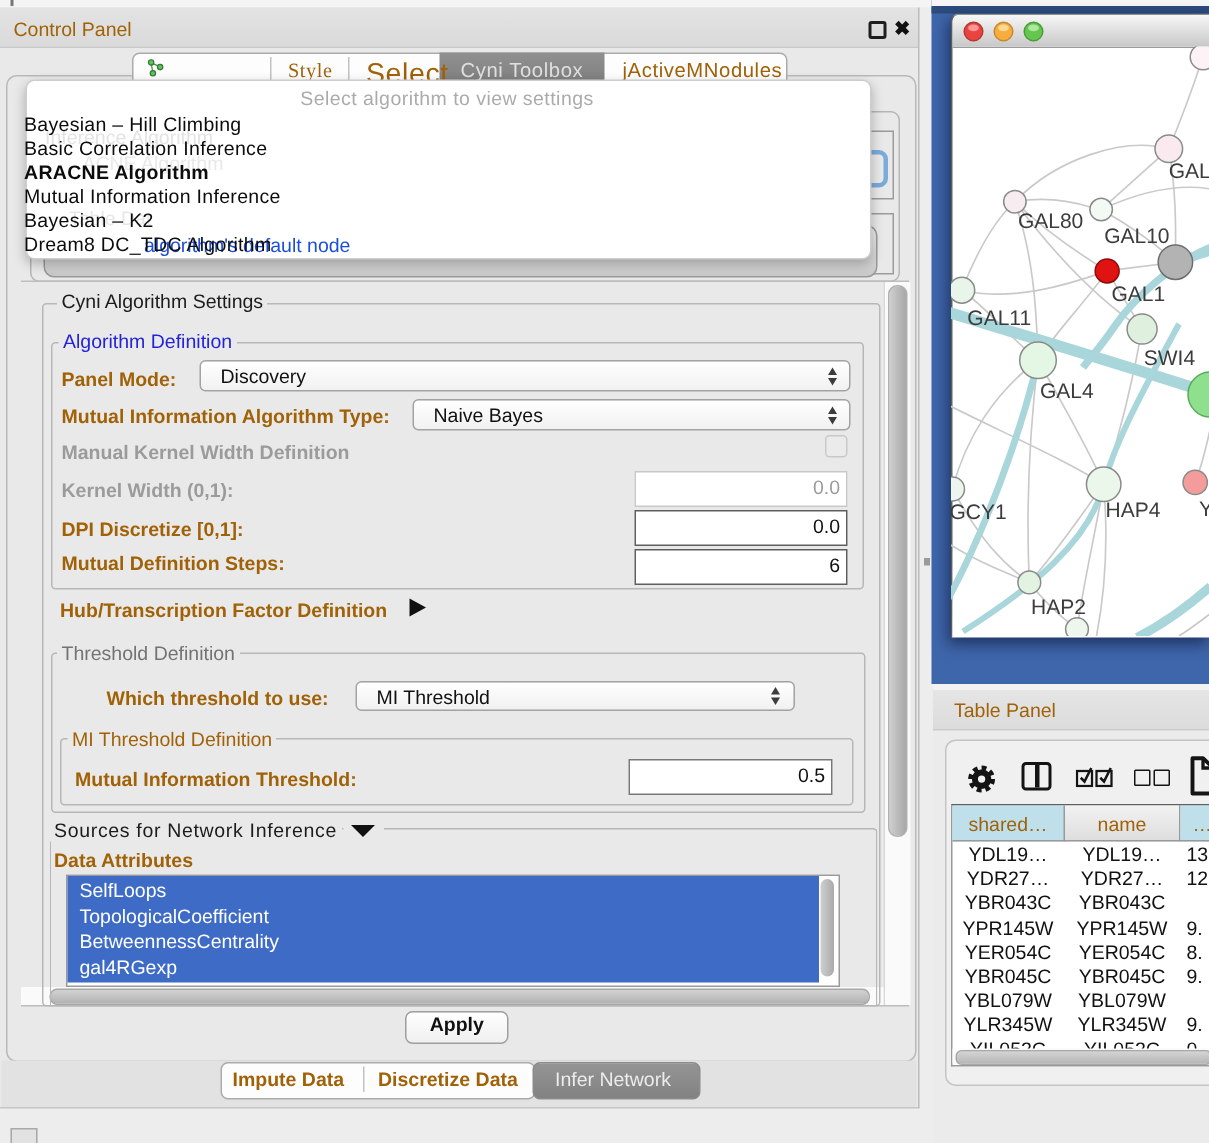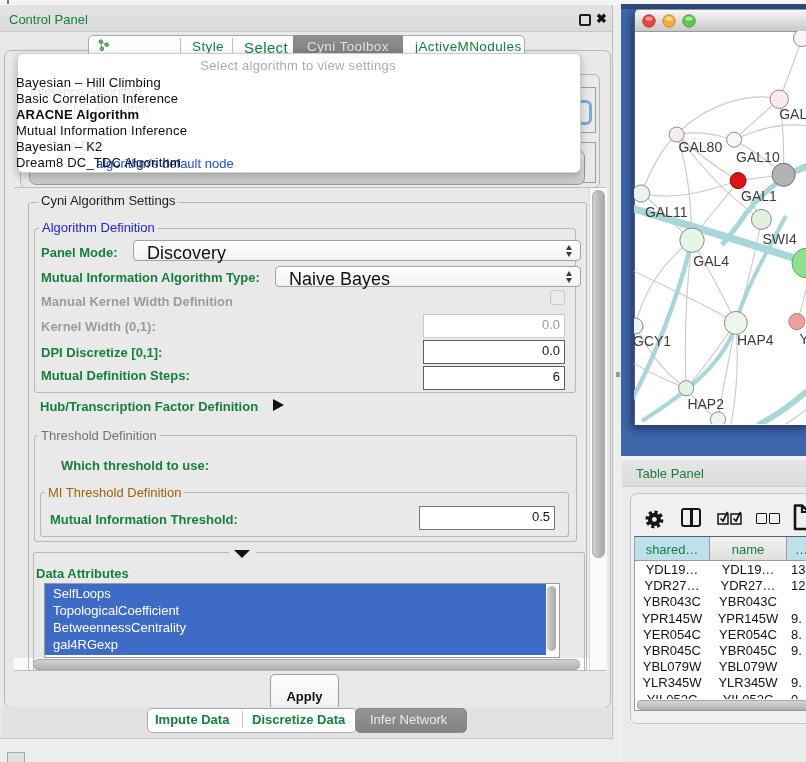--- a/index.html
+++ b/index.html
@@ -1,23 +1,23 @@
 <!DOCTYPE html>
 <html><head>
 <meta charset="utf-8">
 <style>
   html,body{margin:0;padding:0;background:#ededed;font-family:"Liberation Sans",sans-serif;}
   #root{position:relative;width:806px;height:762px;overflow:hidden;background:#ededed;}
   .abs{position:absolute;}
-  .lbl{position:absolute;font-size:13px;color:#15803d;white-space:nowrap;}
+  .lbl{position:absolute;font-size:13px;color:#a16207;white-space:nowrap;}
   .bold{font-weight:bold;}
   .gray{color:#9b9b9b;}
   .frame{position:absolute;border:1px solid #b7b7b7;border-radius:3px;}
   .ftitle{position:absolute;font-size:13px;background:#e9e9e9;padding:0 3px;white-space:nowrap;}
-  .combo{position:absolute;background:linear-gradient(#ffffff,#f1f1f1);border:1px solid #a3a3a3;border-radius:4px;font-size:18px;color:#111;padding-left:14px;}
+  .combo{position:absolute;background:linear-gradient(#ffffff,#f1f1f1);border:1px solid #a3a3a3;border-radius:4px;font-size:13px;color:#111;}
   .combo .ct{position:absolute;left:13px;top:2px;}
   .field{position:absolute;background:#fff;font-size:13px;color:#111;text-align:right;}
   .stepper{position:absolute;width:7px;height:12px;}
   .stepper .up{position:absolute;left:0;top:0;width:0;height:0;border-left:3.5px solid transparent;border-right:3.5px solid transparent;border-bottom:5px solid #3c3c3c;}
   .stepper .dn{position:absolute;left:0;bottom:0;width:0;height:0;border-left:3.5px solid transparent;border-right:3.5px solid transparent;border-top:5px solid #3c3c3c;}
 </style>
 </head>
 <body>
 <div id="root">
 
@@ -37,22 +37,22 @@
   <div class="abs" style="left:232px;top:38px;width:1px;height:16px;background:#c2c2c2;"></div>
   <div class="abs" style="left:293px;top:35px;width:110px;height:22px;background:linear-gradient(#909090,#7e7e7e);"></div>
   <svg class="abs" style="left:98px;top:38px;" width="12" height="14" viewBox="0 0 14 15">
     <line x1="3.2" y1="3.6" x2="10.2" y2="7.2" stroke="#3e853e" stroke-width="0.9"></line>
     <line x1="3.2" y1="3.6" x2="4.6" y2="12" stroke="#3e853e" stroke-width="0.9"></line>
     <circle cx="3.2" cy="3.6" r="2.1" fill="#63bd63" stroke="#2f7a2f" stroke-width="0.9"></circle>
     <circle cx="10.2" cy="7.2" r="2.1" fill="#63bd63" stroke="#2f7a2f" stroke-width="0.9"></circle>
     <circle cx="4.6" cy="12" r="2.1" fill="#63bd63" stroke="#2f7a2f" stroke-width="0.9"></circle>
   </svg>
   <div class="lbl" style="left:114px;top:39px;font-size:13.5px;letter-spacing:0.4px;margin-top:21px;">Network</div>
-  <div class="lbl" style="left:192px;top:39px;font-size:13.5px;letter-spacing:0.4px;">Style</div>
-  <div class="lbl" style="left:244px;top:39px;font-size:15px;letter-spacing:0.4px;">Select</div>
+  <div class="lbl" style="left:192px;top:39px;font-size:13.5px;letter-spacing:0.4px;font-family:Liberation Serif, serif;">Style</div>
+  <div class="lbl" style="left:244px;top:39px;font-size:19px;letter-spacing:0.4px;">Select</div>
   <div class="lbl" style="left:307px;top:39px;color:#e0e0e0;font-size:13.5px;letter-spacing:0.4px;">Cyni Toolbox</div>
   <div class="lbl" style="left:415px;top:39px;font-size:13.5px;letter-spacing:0.4px;">jActiveMNodules</div>
 
   <div class="abs" style="left:20px;top:74px;width:578px;height:112px;border:1px solid #b5b5b5;border-radius:6px;"></div>
   <div class="abs" style="left:556px;top:87px;width:38px;height:44px;border:1px solid #9b9b9b;"></div>
   <div class="abs" style="left:552px;top:100px;width:34px;height:19px;border:3px solid #79abdb;border-radius:6px;"></div>
   <div class="abs" style="left:556px;top:142px;width:38px;height:39px;border:1px solid #9b9b9b;"></div>
   <div class="abs" style="left:29px;top:150px;width:554px;height:33px;border:1px solid #999;border-radius:7px;background:linear-gradient(#ededed,#c9c9c9);"></div>
 
   <div class="abs" style="left:14px;top:187px;width:592px;height:1px;background:#bdbdbd;"></div>
@@ -99,38 +99,46 @@
 
   <div class="lbl bold" style="left:41px;top:368px;">Mutual Definition Steps:</div>
   <div class="field" style="left:423px;top:366px;width:136px;height:20px;border:1px solid #5e5e5e;padding:2px 4px 0 0;">6</div>
 
   <div class="lbl bold" style="left:40px;top:399px;">Hub/Transcription Factor Definition</div>
   <div class="abs" style="left:273px;top:399px;width:0;height:0;border-top:6.5px solid transparent;border-bottom:6.5px solid transparent;border-left:11px solid #111;"></div>
 
   <div class="frame" style="left:34px;top:435px;width:541px;height:105px;"></div>
   <div class="ftitle" style="left:38px;top:428px;color:#737373;">Threshold Definition</div>
 
-  <div class="lbl bold" style="left:61px;top:458px;">Which threshold to use:</div>
+  <div class="lbl bold" style="left:71px;top:458px;">Which threshold to use:</div>
+  <div class="combo" style="left:237px;top:454px;width:291px;height:18px;">
+      <span class="ct">MI Threshold</span>
+    <div class="stepper" style="right:8px;top:3px;">
+        <div class="up"></div>
+        <div class="dn"></div>
+      </div>
+    </div>
 
   <div class="frame" style="left:40px;top:492px;width:527px;height:43px;"></div>
   <div class="ftitle" style="left:45px;top:485px;color:#a16207;">MI Threshold Definition</div>
   <div class="lbl bold" style="left:50px;top:512px;">Mutual Information Threshold:</div>
   <div class="field" style="left:419px;top:506px;width:130px;height:20px;border:1px solid #787878;padding:2px 4px 0 0;">0.5</div>
 
   <div class="frame" style="left:33px;top:552px;width:550px;height:118px;border-bottom:none;border-bottom-left-radius:0;border-bottom-right-radius:0;"></div>
+  <div class="ftitle" style="left:33px;top:546px;color:#1c1c1c;letter-spacing:0.45px;">Sources for Network Inference</div>
   <div class="abs" style="left:229px;top:547px;width:27px;height:11px;background:#e9e9e9;"></div>
   <div class="abs" style="left:234px;top:550px;width:0;height:0;border-left:8.5px solid transparent;border-right:8.5px solid transparent;border-top:8px solid #111;"></div>
   <div class="lbl bold" style="left:36px;top:566px;">Data Attributes</div>
 
   <div class="abs" style="left:44px;top:583px;width:514px;height:73px;border:1px solid #9a9a9a;background:#fff;"></div>
   <div class="abs" style="left:45px;top:584px;width:501px;height:71px;background:#3d6bc6;"></div>
   <div class="abs" style="left:547px;top:586px;width:9px;height:65px;border-radius:5px;background:linear-gradient(90deg,#cfcfcf,#aaa);"></div>
   <div class="abs" style="left:53px;top:586px;font-size:13px;color:#fff;line-height:16.9px;white-space:nowrap;">SelfLoops<br>TopologicalCoefficient<br>BetweennessCentrality<br>gal4RGexp</div>
 
-  <div class="abs" style="left:270px;top:674px;width:67px;height:20px;background:linear-gradient(#fefefe,#f0f0f0);border:1px solid #9f9f9f;border-radius:5px;text-align:center;font-size:13px;font-weight:bold;color:#111;padding-top:14px;">Apply</div>
+  <div class="abs" style="left:270px;top:674px;width:67px;height:20px;background:linear-gradient(#fefefe,#f0f0f0);border:1px solid #9f9f9f;border-radius:5px;text-align:center;font-size:13px;font-weight:bold;color:#111;padding-top:0;">Apply</div>
 
   <div class="abs" style="left:1px;top:707px;width:610px;height:31px;background:#e2e2e2;"></div>
 
   <div class="abs" style="left:147px;top:708px;width:208px;height:23px;background:#fdfdfd;border:1px solid #ababab;border-radius:5px;"></div>
   <div class="abs" style="left:242px;top:711px;width:1px;height:17px;background:#c2c2c2;"></div>
   <div class="abs" style="left:355px;top:708px;width:110px;height:23px;background:linear-gradient(#949494,#828282);border:1px solid #8b8b8b;border-radius:5px;"></div>
   <div class="lbl bold" style="left:155px;top:712px;">Impute Data</div>
   <div class="lbl bold" style="left:252px;top:712px;">Discretize Data</div>
   <div class="lbl" style="left:370px;top:712px;color:#ececec;">Infer Network</div>
 

